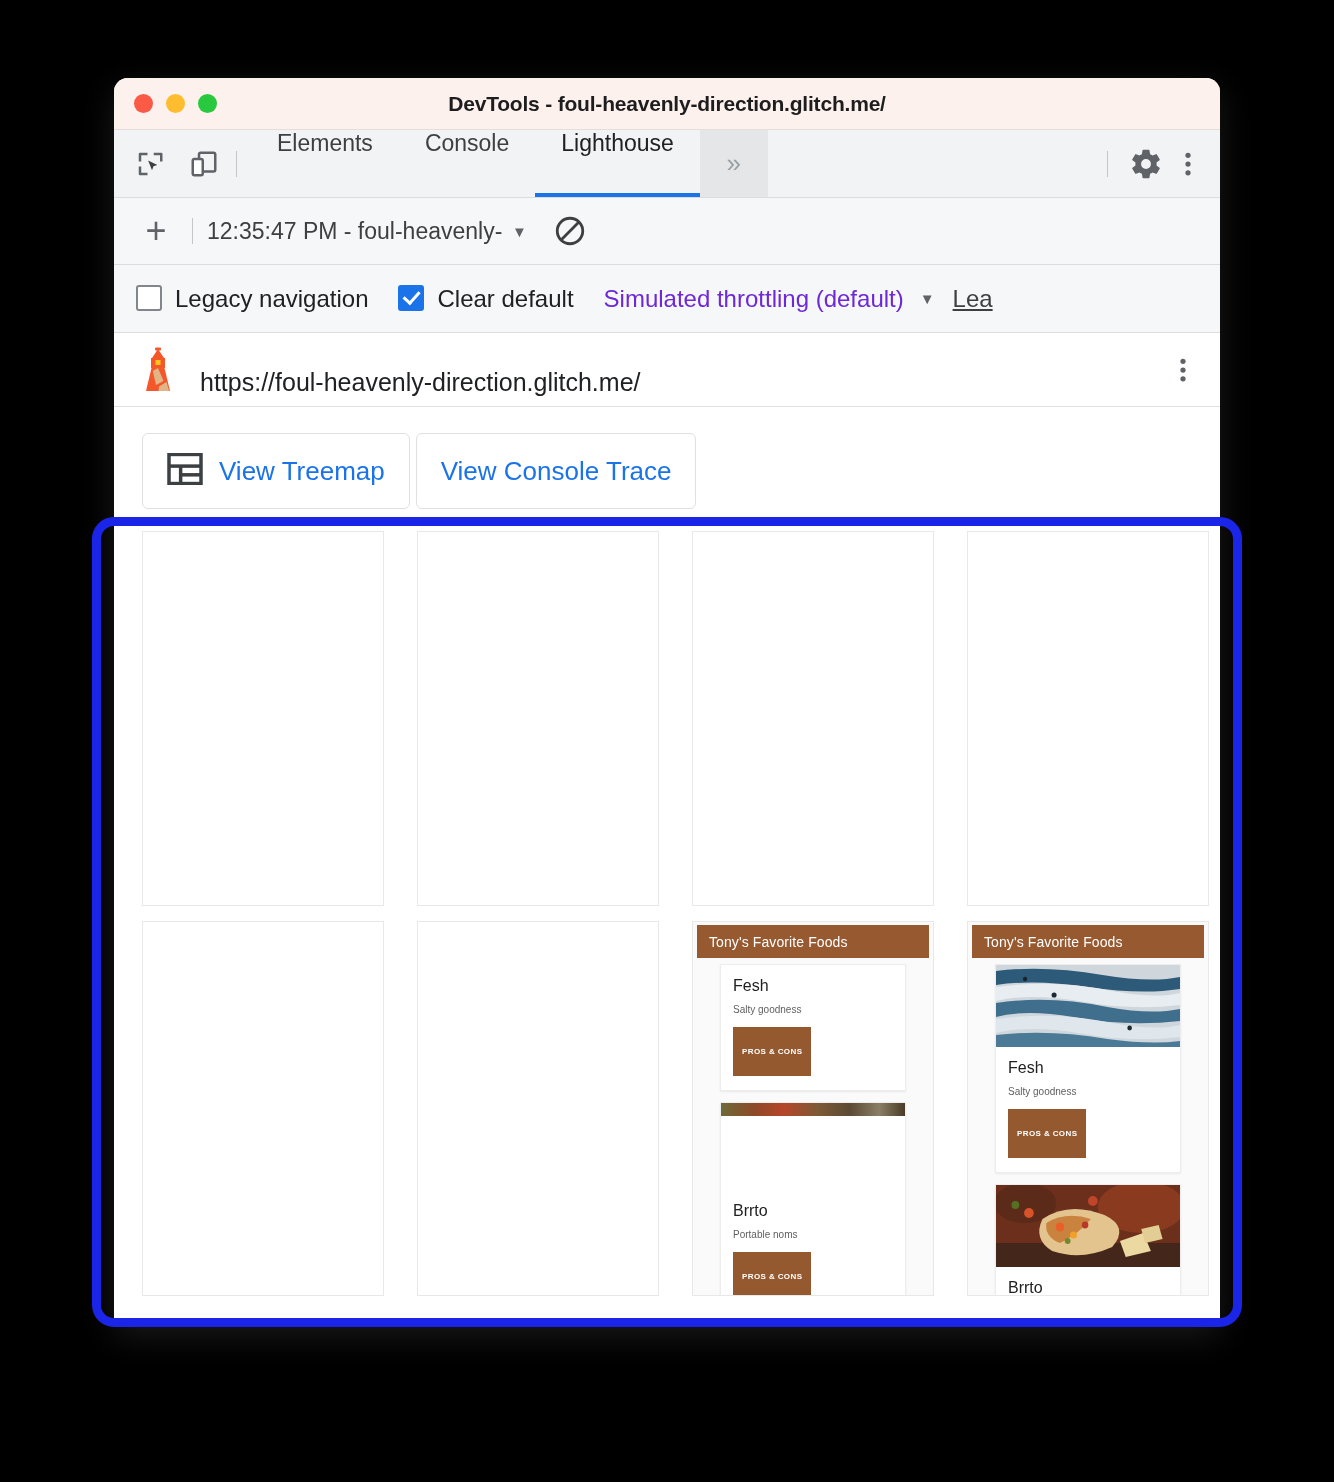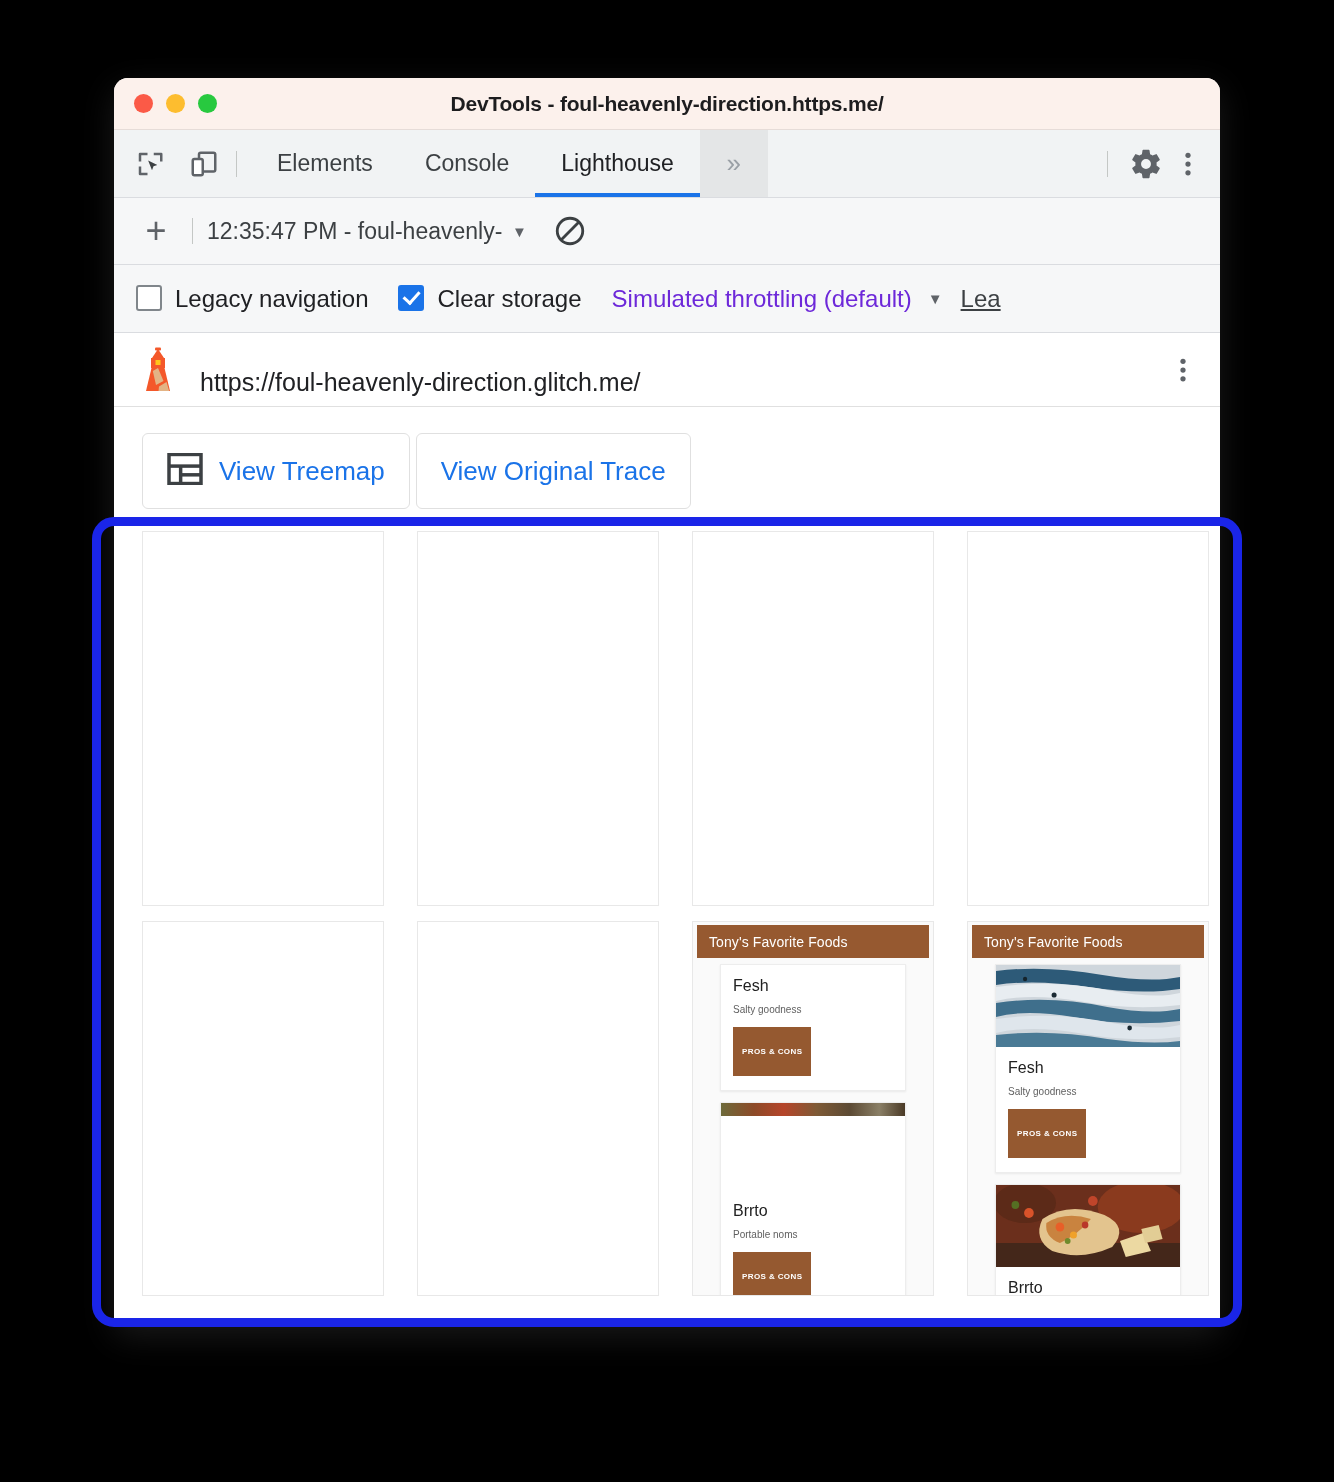--- a/index.html
+++ b/index.html
@@ -48,21 +48,21 @@
     background: #f1f3f4;
     border-bottom: 1px solid #dadce0;
     display: flex; align-items: stretch;
     position: relative;
   }
   .tb-icons { display: flex; align-items: center; padding-left: 18px; gap: 18px; }
   .tb-ic { width: 36px; height: 36px; display: flex; align-items: center; justify-content: center; cursor: pointer; }
   .vsep { width: 1px; height: 26px; background: #c4c7c5; align-self: center; margin: 0 14px; }
   .tabs { display: flex; align-items: stretch; }
   .tab {
-    display: flex; align-items: center; padding: 0 26px;
+    display: flex; align-items: flex-start; padding: 0 26px;
     font-size: 23px; color: #3c4043; cursor: pointer; position: relative;
     white-space: nowrap;
   }
   .tab.active { color: #202124; }
   .tab.active::after {
     content: ""; position: absolute; left: 0; right: 0; bottom: 0; height: 4px;
     background: #1a73e8;
   }
   .tab-more {
     display: flex; align-items: center; justify-content: center;
@@ -187,21 +187,21 @@
 <div id="stage">
 
   <div class="window">
 
     <div class="titlebar">
       <div class="traffic">
         <div class="dot red"></div>
         <div class="dot yellow"></div>
         <div class="dot green"></div>
       </div>
-      <div class="title-text">DevTools - foul-heavenly-direction.https.me/</div>
+      <div class="title-text">DevTools - foul-heavenly-direction.glitch.me/</div>
     </div>
 
     <div class="tabstrip">
       <div class="tb-icons">
         <div class="tb-ic">
           <svg width="30" height="30" viewBox="0 0 24 24">
             <path d="M4 3h6v2H5v5H3V4a1 1 0 011-1z" fill="#5f6368"></path>
             <path d="M3 14v6a1 1 0 001 1h6v-2H5v-5H3z" fill="#5f6368"></path>
             <path d="M21 3h-6v2h5v5h2V4a1 1 0 00-1-1z" fill="#5f6368"></path>
             <path d="M10.5 9.2l7.4 3.6-3.1 1-1.2 3.2-3.1-7.8z" fill="#3c4043"></path>
@@ -261,21 +261,21 @@
       </div>
     </div>
 
     <div class="settingsrow">
       <div class="chk-item">
         <span class="cbox"></span>
         <span class="chk-label">Legacy navigation</span>
       </div>
       <div class="chk-item">
         <span class="cbox checked"></span>
-        <span class="chk-label">Clear storage</span>
+        <span class="chk-label">Clear default</span>
       </div>
       <div class="throttle">
         <span class="t-lbl">Simulated throttling (default)</span>
         <span class="caret">▼</span>
       </div>
       <span class="lea">Lea</span>
     </div>
 
     <div class="urlbar">
       <span class="lh-icon">
@@ -305,21 +305,21 @@
           <svg width="36" height="32" viewBox="0 0 24 22">
             <rect x="1" y="1" width="22" height="20" fill="none" stroke="#3c4043" stroke-width="2.4"></rect>
             <line x1="1" y1="9" x2="23" y2="9" stroke="#3c4043" stroke-width="2.4"></line>
             <line x1="9" y1="9" x2="9" y2="21" stroke="#3c4043" stroke-width="2.4"></line>
             <line x1="9" y1="15" x2="23" y2="15" stroke="#3c4043" stroke-width="2.4"></line>
           </svg>
         </span>
         <span class="act-label">View Treemap</span>
       </div>
       <div class="act-btn">
-        <span class="act-label">View Original Trace</span>
+        <span class="act-label">View Console Trace</span>
       </div>
     </div>
 
     <div class="filmstrip">
 
       <div class="thumb blank"></div>
       <div class="thumb blank"></div>
       <div class="thumb blank"></div>
       <div class="thumb blank"></div>
 

